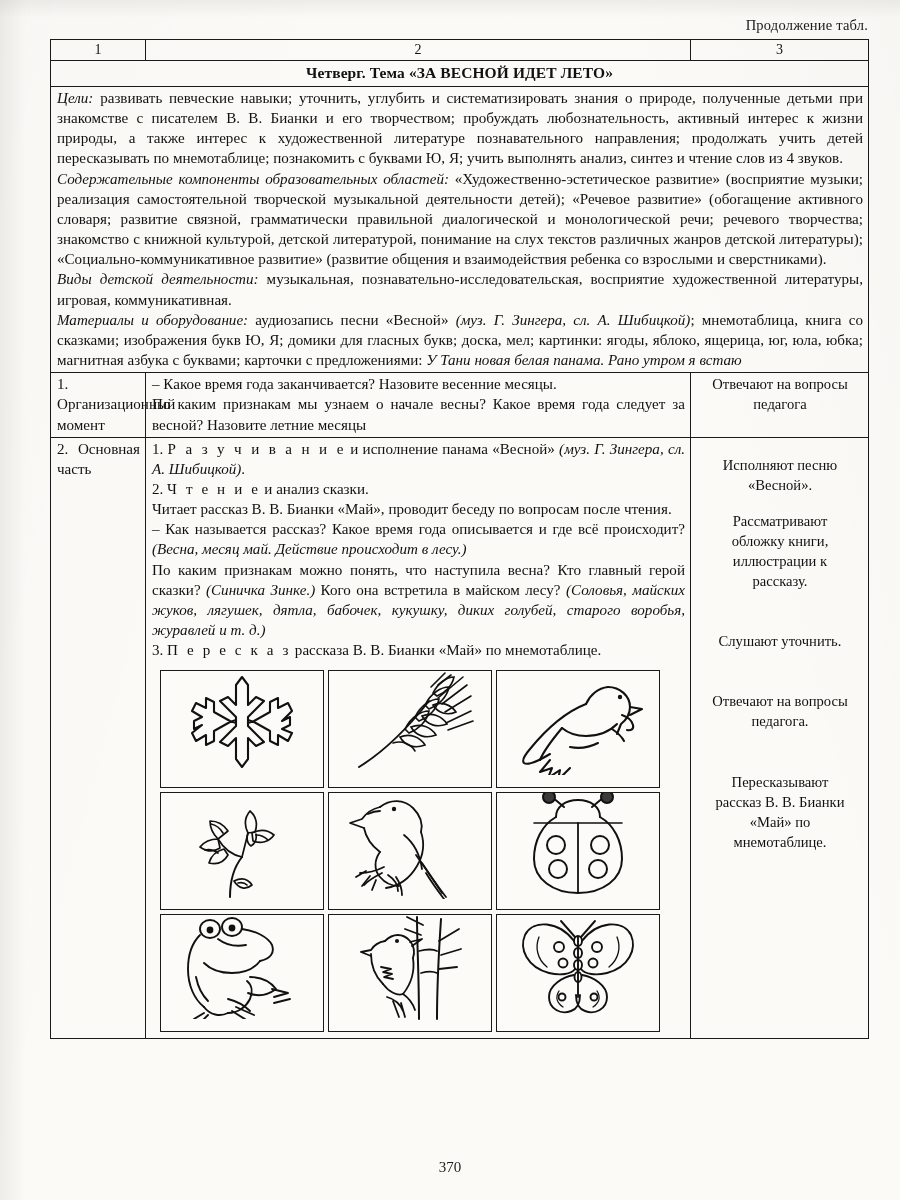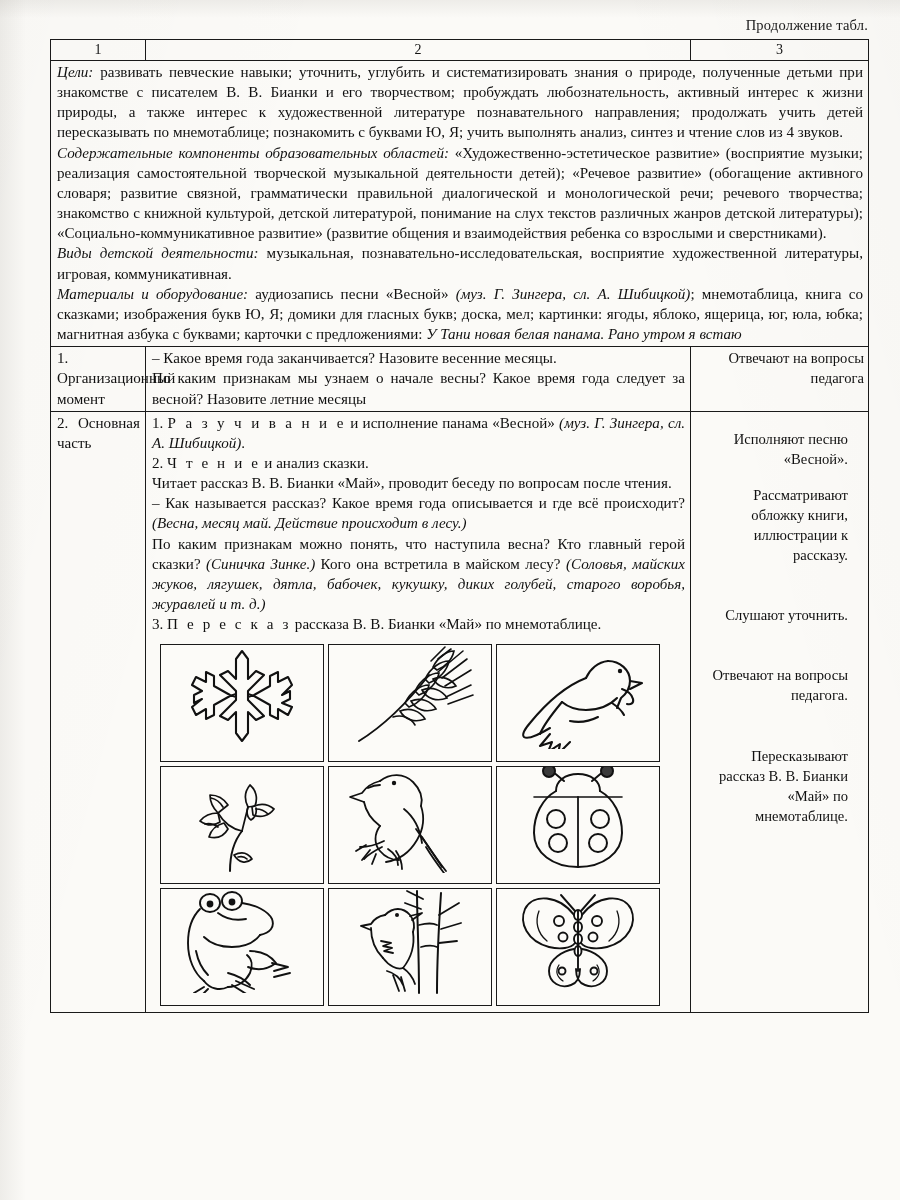--- a/index.html
+++ b/index.html
@@ -89,21 +89,21 @@
     margin: 0;
     text-indent: 0;
   }
   .lead { font-style: italic; }
   .it { font-style: italic; }
 
   .narrow-cell {
     padding: 1px 4px 2px 5px !important;
     font-size: 14.6px;
     line-height: 20.1px;
-    text-align: right;
+    text-align: center;
   }
   .narrow-cell p { margin: 16px; }
   .gap { display:block; height: 8px; }
 
   .spaced {
     letter-spacing: 2.6px;
   }
 
   
   .mnemo-wrap {
@@ -152,20 +152,23 @@
         <col class="c3">
     </colgroup>
 
     <tbody>
         <tr>
       <td class="colnum">1</td>
       <td class="colnum">2</td>
       <td class="colnum">3</td>
     </tr>
 
+    <tr>
+      <td class="title-cell" colspan="3">Четверг. Тема «ЗА ВЕСНОЙ ИДЕТ ЛЕТО»</td>
+    </tr>
 
     <tr>
       <td class="body-cell" colspan="3">
         <p><span class="lead">Цели:</span><span> развивать певческие навыки; уточнить, углубить и систематизировать знания о природе, полученные детьми при знакомстве с писателем В. В. Бианки и его творчеством; пробуждать любознательность, активный интерес к жизни природы, а также интерес к художественной литературе познавательного направления; продолжать учить детей пересказывать по мнемотаблице; познакомить с буквами Ю, Я; учить выполнять анализ, синтез и чтение слов из 4 звуков.</span></p>
         <p><span class="lead">Содержательные компоненты образовательных областей:</span><span> «Художественно-эстетическое развитие» (восприятие музыки; реализация самостоятельной творческой музыкальной деятельности детей); «Речевое развитие» (обогащение активного словаря; развитие связной, грамматически правильной диалогической и монологической речи; речевого творчества; знакомство с книжной культурой, детской литературой, понимание на слух текстов различных жанров детской литературы); «Социально-коммуникативное развитие» (развитие общения и взаимодействия ребенка со взрослыми и сверстниками).</span></p>
         <p><span class="lead">Виды детской деятельности:</span><span> музыкальная, познавательно-исследовательская, восприятие художественной литературы, игровая, коммуникативная.</span></p>
         <p><span class="lead">Материалы и оборудование:</span><span> аудиозапись песни «Весной» </span><span class="it">(муз. Г. Зингера, сл. А. Шибицкой)</span><span>; мнемотаблица, книга со сказками; изображения букв Ю, Я; домики для гласных букв; доска, мел; картинки: ягоды, яблоко, ящерица, юг, юла, юбка; магнитная азбука с буквами; карточки с предложениями: </span><span class="it">У Тани новая белая панама. Рано утром я встаю</span></p>
       </td>
     </tr>
 
@@ -409,13 +412,14 @@
         <p>Слушают уточнить.</p>
         <span class="gap"></span>
         <p>Отвечают на вопросы педагога.</p>
         <span class="gap"></span>
         <p>Пересказывают рассказ В. В. Бианки «Май» по мнемотаблице.</p>
       </td>
     </tr>
   </tbody>
     </table>
 
+  <div class="page-number">370</div>
 </div>
 
 </body></html>

